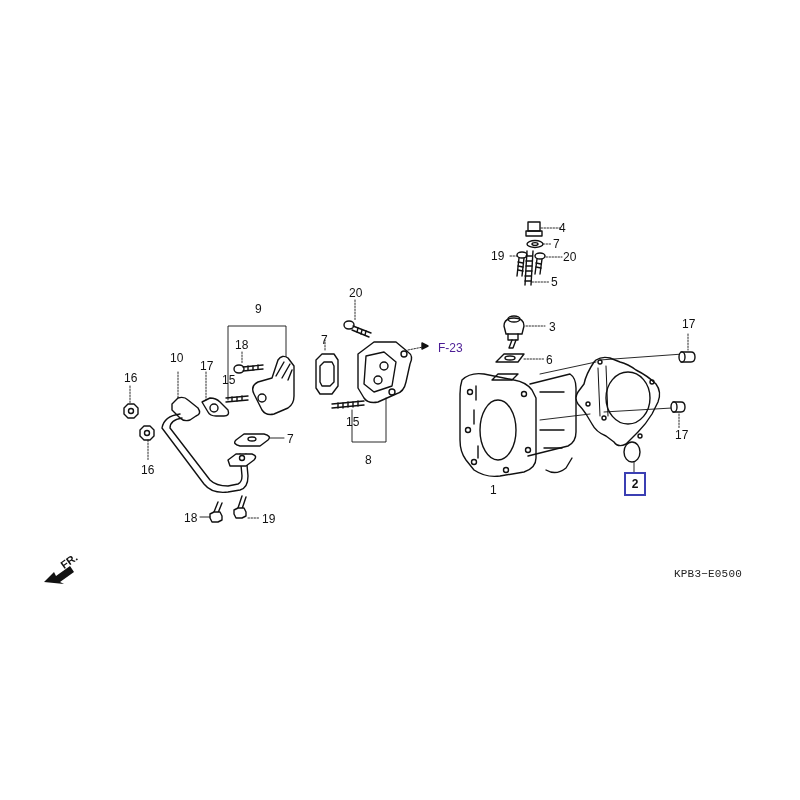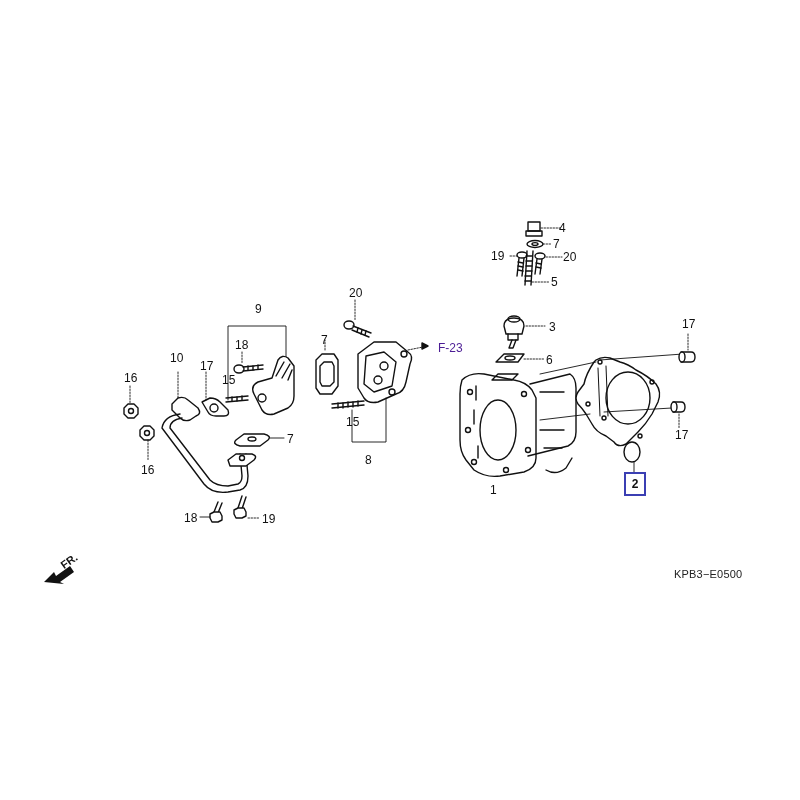--- a/index.html
+++ b/index.html
@@ -1,20 +1,20 @@
 <!DOCTYPE html>
 <html><head>
   <meta charset="utf-8">
   <style>
     html, body { margin: 0; padding: 0; background: #ffffff; }
     body { width: 800px; height: 800px; position: relative; overflow: hidden; font-family: "Liberation Sans", sans-serif; }
     #diagram { position: absolute; left: 0; top: 0; width: 800px; height: 800px; }
     .callout { position: absolute; font-family: "Liberation Sans", sans-serif; font-size: 12px; color: #111; line-height: 1; cursor: pointer; }
     .ref { position: absolute; font-weight: normal; font-size: 12px; color: #4c1d95; font-family: "Liberation Sans", sans-serif; }
-    .code { position: absolute; left: 674px; top: 568px; font-family: Liberation Sans, sans-serif; font-size: 11px; color: #222; letter-spacing: 0.2px; }
+    .code { position: absolute; left: 674px; top: 568px; font-family: Liberation Mono, monospace; font-size: 11px; color: #222; letter-spacing: 0.2px; }
     .highlight { position: absolute; left: 624px; top: 472px; width: 22px; height: 24px; border: 2px solid #3b3fb3; box-sizing: border-box; display:flex; align-items:center; justify-content:center; font-weight: bold; font-size: 12px; color:#111; }
     .fr { position: absolute; left: 60px; top: 555px; font-weight: bold; font-size: 11px; transform: rotate(-35deg); color:#111; }
   </style>
 </head>
 <body>
 
 <svg id="diagram" viewBox="0 0 800 800" xmlns="http://www.w3.org/2000/svg">
   <g fill="none" stroke="#111" stroke-width="1.4" stroke-linejoin="round" stroke-linecap="round">
 
     <g>

